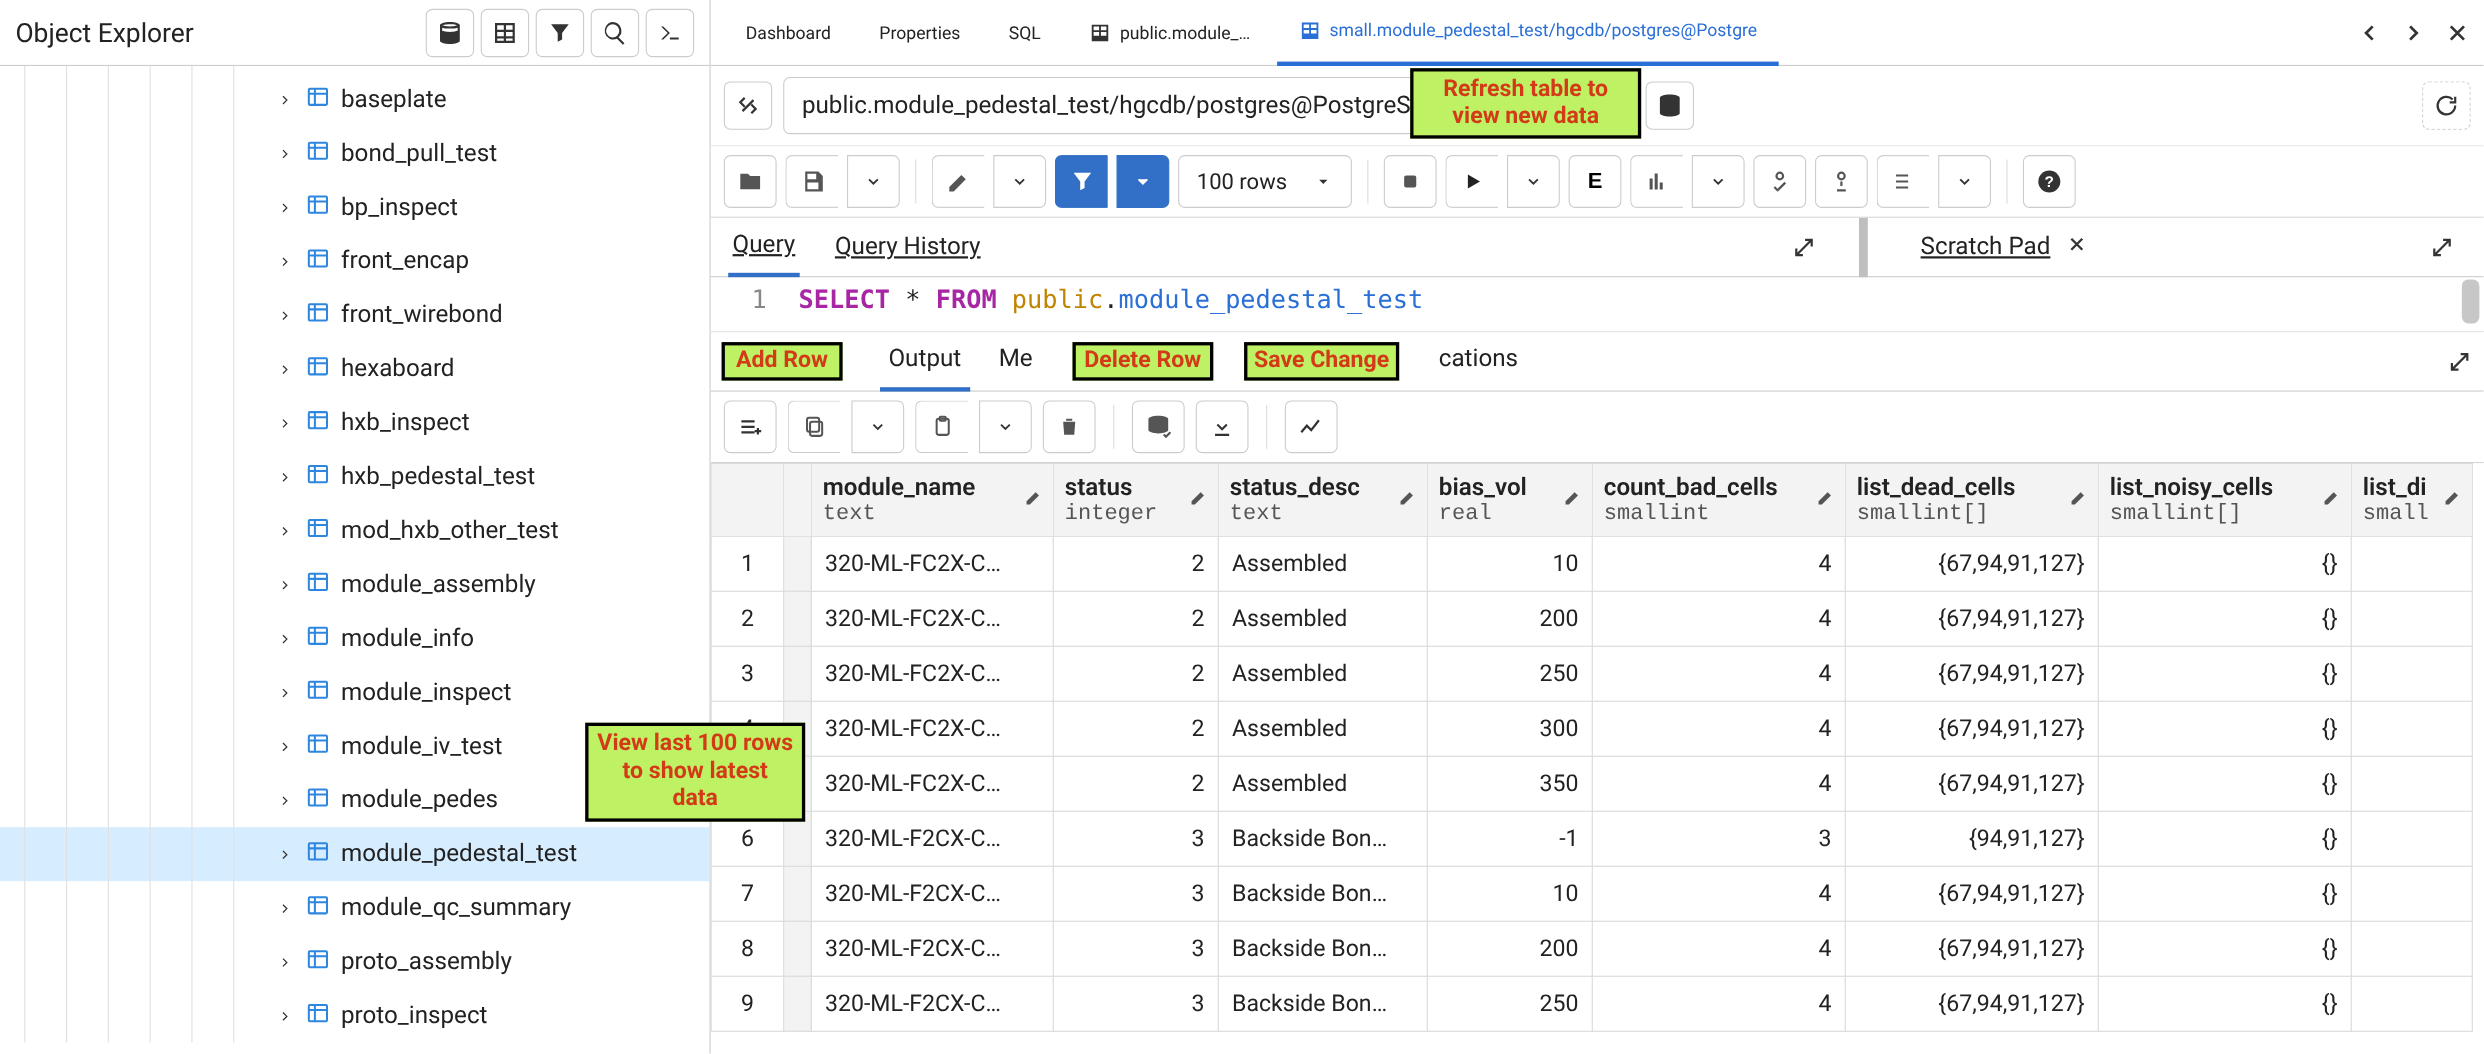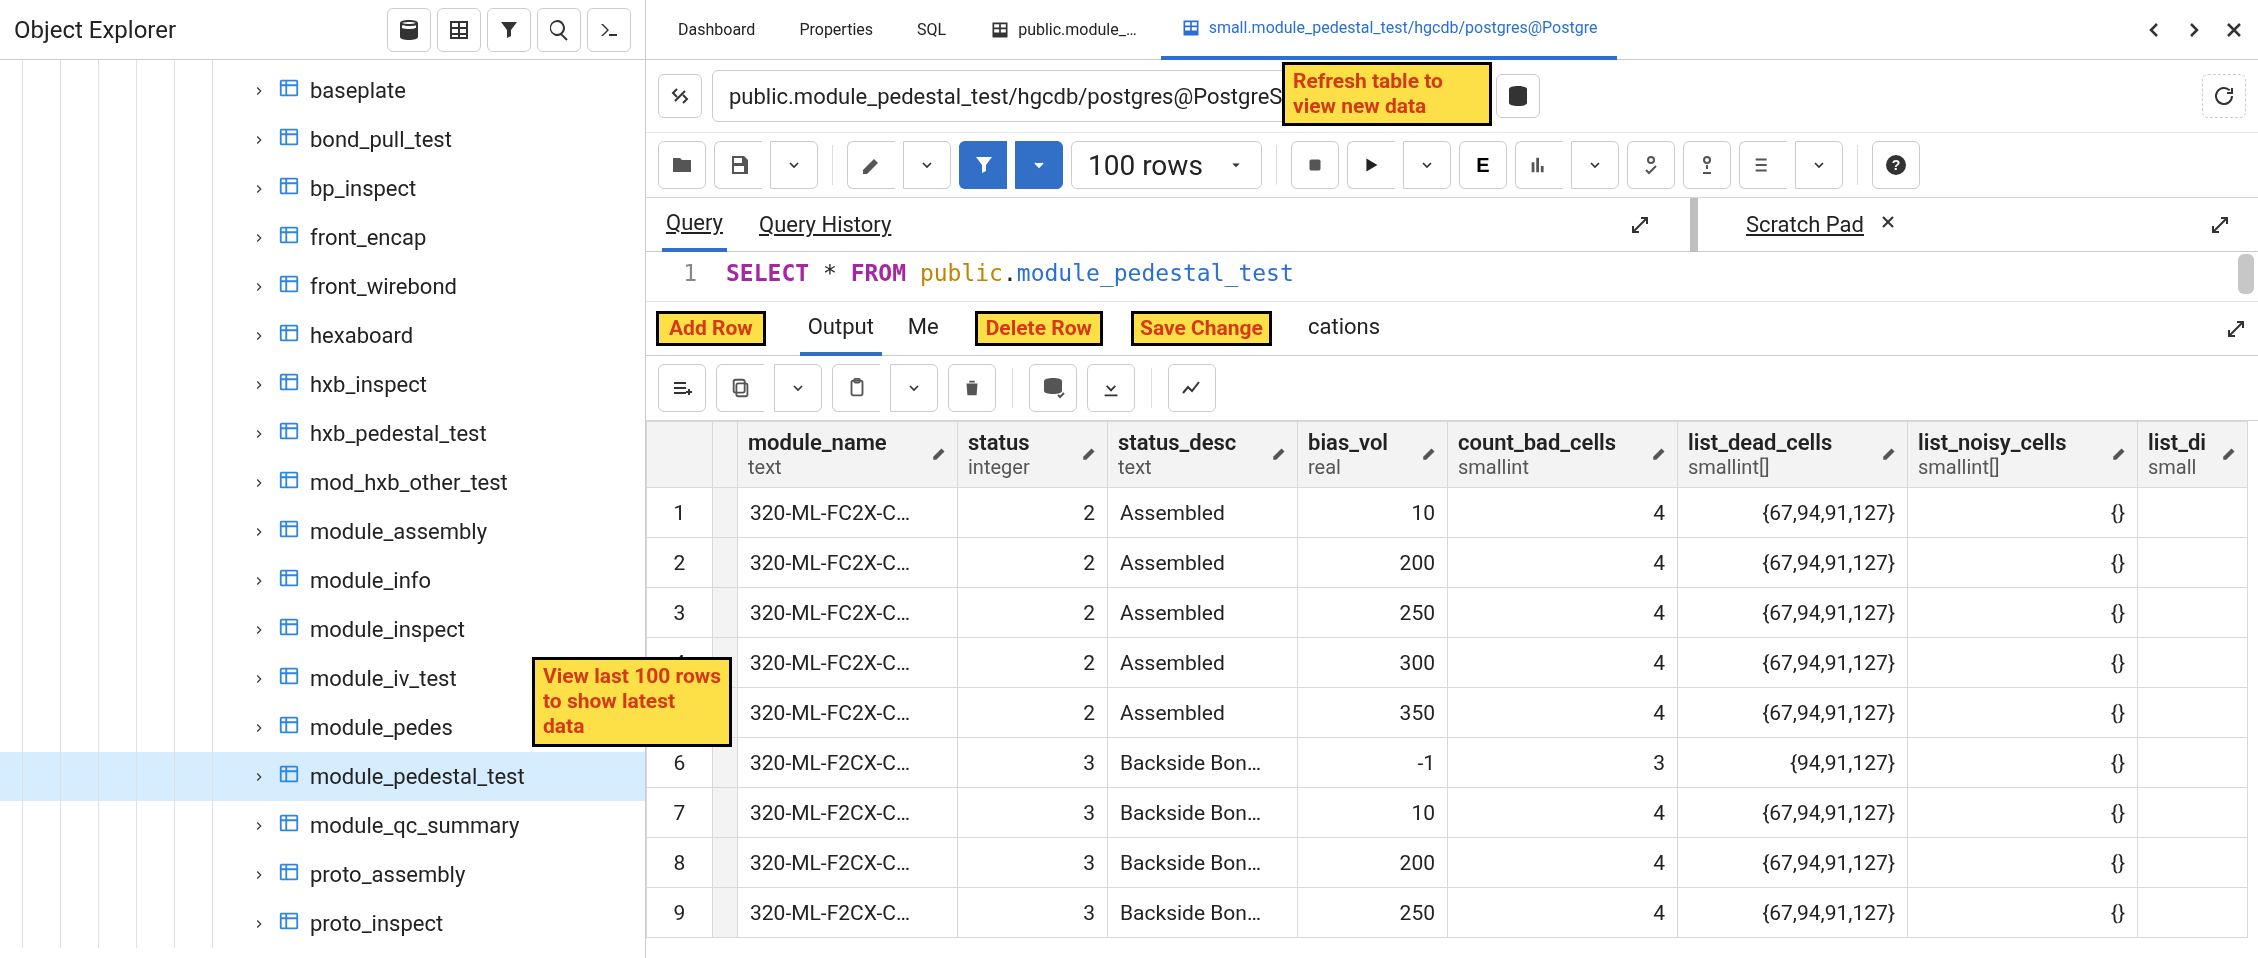--- a/index.html
+++ b/index.html
@@ -138,21 +138,21 @@
     gap:8px;
   }
   .tb-btn.primary { background:#326fc6; border-color:#326fc6; }
   .tb-btn.primary svg path { fill:#fff; }
   .tb-btn.joined-left { border-top-right-radius:0;border-bottom-right-radius:0; border-right:none; }
   .tb-btn.joined-right { border-top-left-radius:0;border-bottom-left-radius:0; }
   .tb-sep { width:1px; height:40px; background:#ddd; margin:0 6px; }
   .tb-select {
     height:48px; border:1px solid #ccc; border-radius:6px;
     display:flex; align-items:center; gap:24px; padding:0 16px;
-    font-size:28px; cursor:pointer;
+    font-size:20px; cursor:pointer;
   }
 
   
   .sub-tabs {
     display:flex; align-items:center; padding:0 16px; gap:28px;
     border-bottom:1px solid #ccc;
     height:54px;
     text-decoration:underline;
   }
   .sub-tab { font-size:22px; padding:12px 4px; cursor:pointer; height:54px; display:flex; align-items:center;}
@@ -206,36 +206,37 @@
   .grid th {
     background:#f3f3f3;
     font-weight:400;
     text-align:left;
     padding:4px 10px;
     position:relative;
     height:66px;
     vertical-align:middle;
   }
   .grid th .col-name { font-weight:600; font-size:22px; }
-  .grid th .col-type { color:#555; font-size:20px; }
+  .grid th .col-type { color:#555; font-size:20px;font-family:Liberation Mono, monospace; }
   .grid th .pencil { position:absolute; right:8px; top:50%; transform:translateY(-50%); }
   .grid td { padding:6px 12px; }
   .grid td.num { text-align:right; }
   .col-rownum { width:66px; text-align:center !important; }
   .col-handle { width:22px; background:#f3f3f3 !important; }
   .grid td.col-handle { background:#f3f3f3; }
 
   
   .annot {
     position:absolute;
-    background:#fde047;
+    background:#bef264;
     border:3px solid #000;
     color:#d33a17;
     font-weight:700;
     font-size:21px;
+    text-align:center;
     padding:4px 8px;
     line-height:1.2;
     z-index:50;
   }
 </style>
 </head>
 <body>
 
 <div class="app">
 

